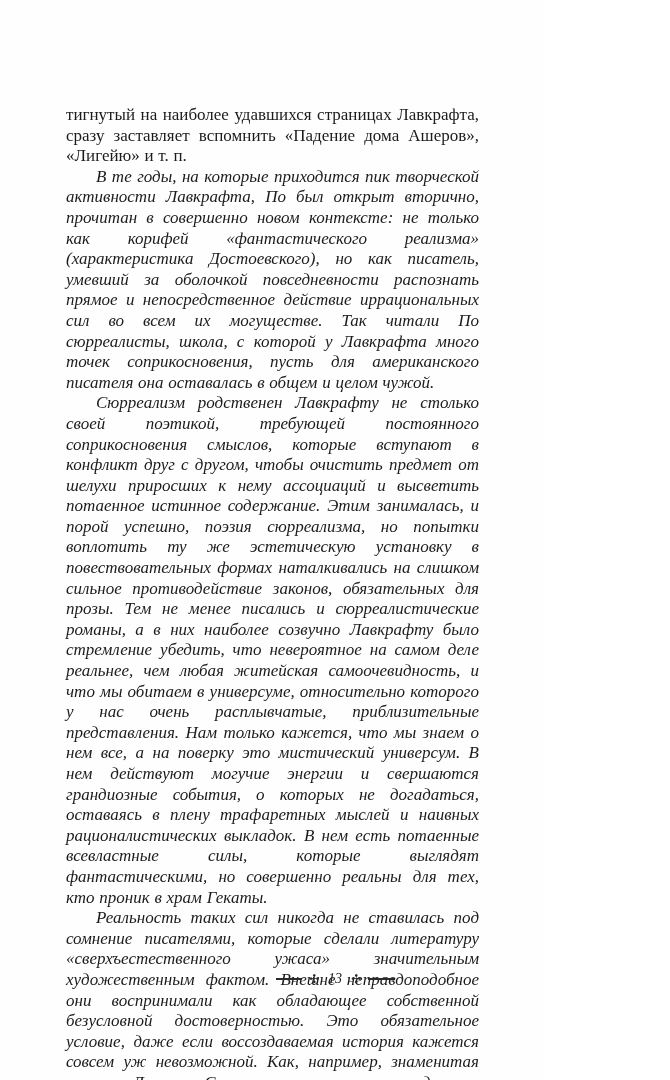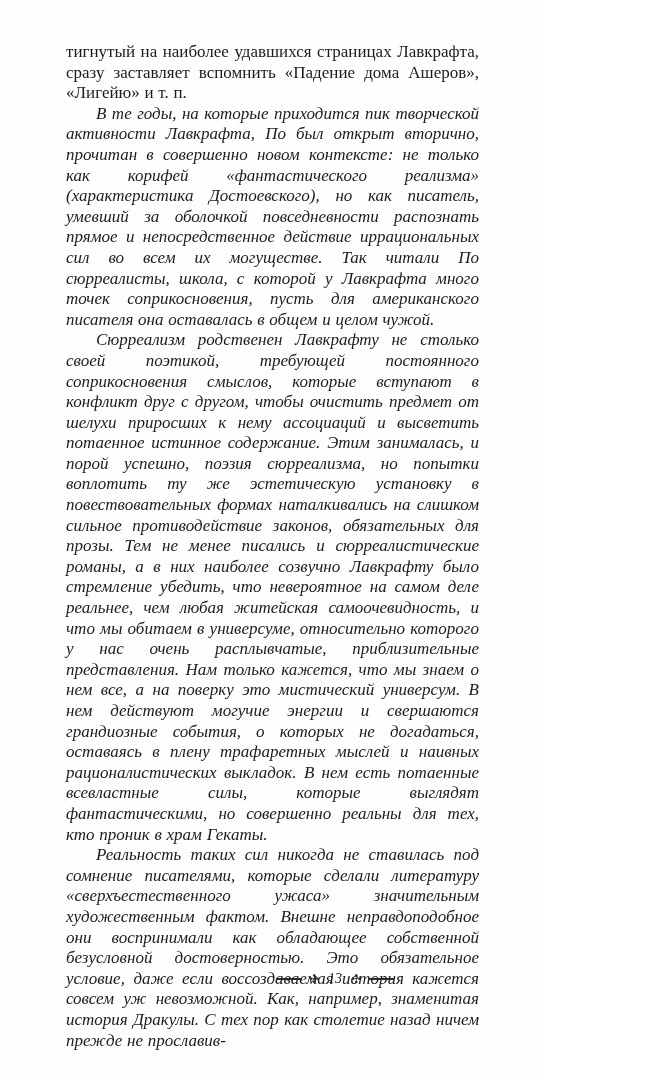--- a/index.html
+++ b/index.html
@@ -12,21 +12,21 @@
     height: 1080px;
     font-family: "Liberation Serif", "DejaVu Serif", serif;
     color: #1b1b1b;
     position: relative;
     overflow: hidden;
   }
   .page {
     box-sizing: border-box;
     width: 543px;
     height: 1080px;
-    padding: 42px 64px 0 66px;
+    padding: 105px 64px 0 66px;
     background: #fefefe;
   }
   .text-block p {
     margin: 0;
     font-size: 17px;
     line-height: 20.6px;
     text-align: justify;
     hyphens: auto;
     -webkit-hyphens: auto;
     word-spacing: 0.5px;

